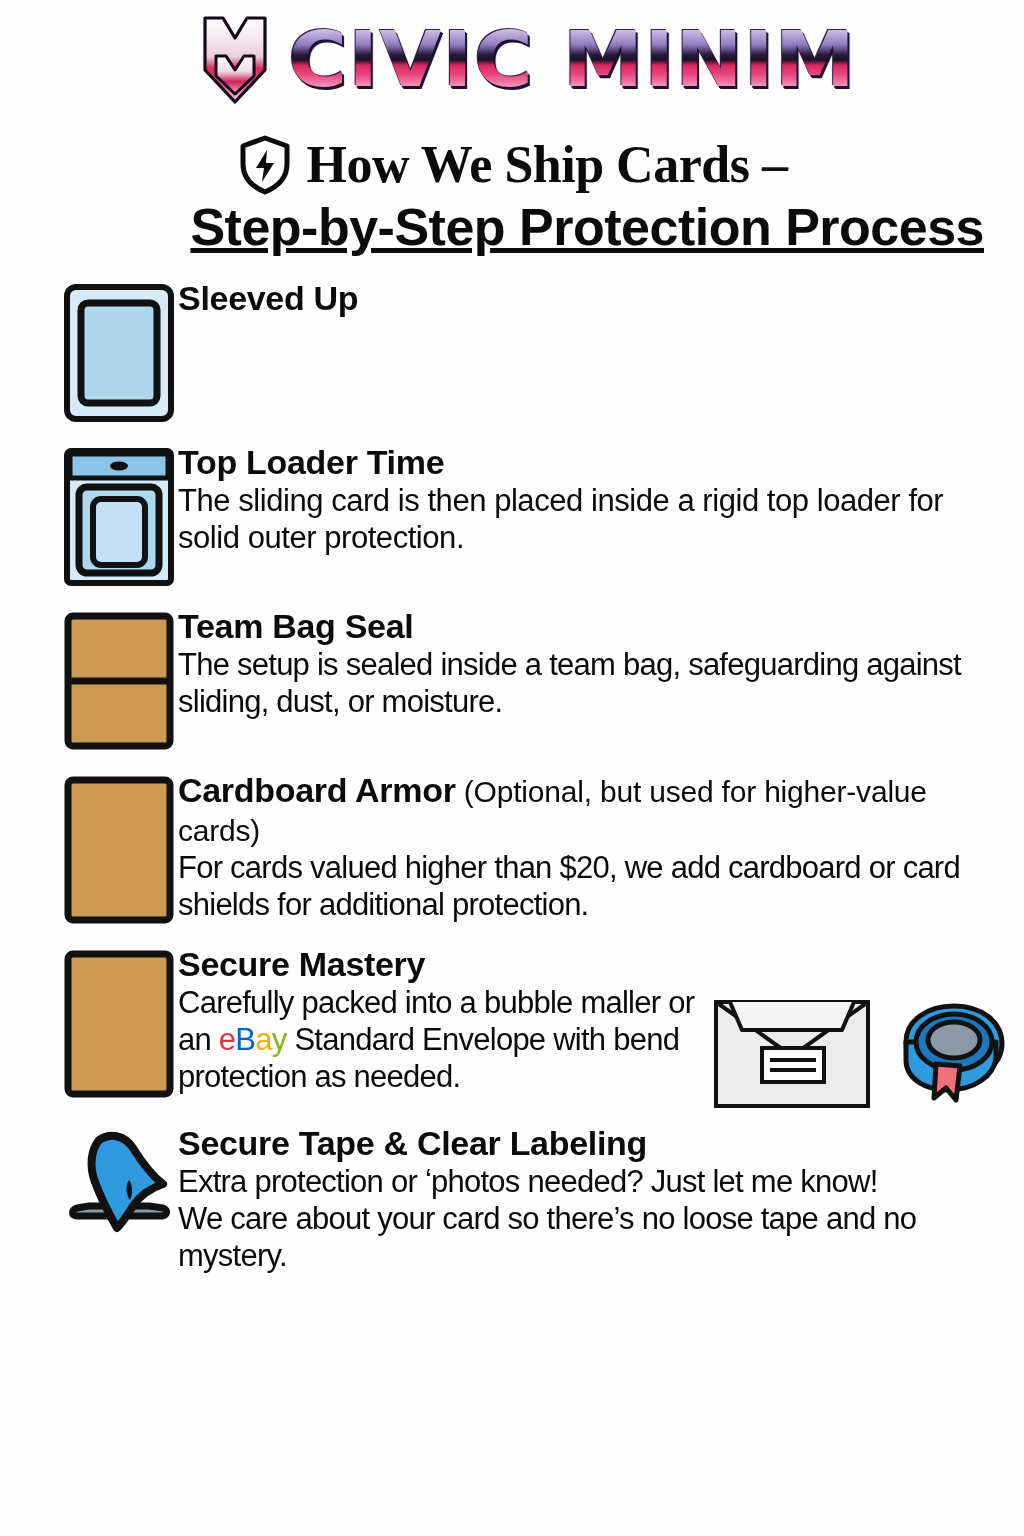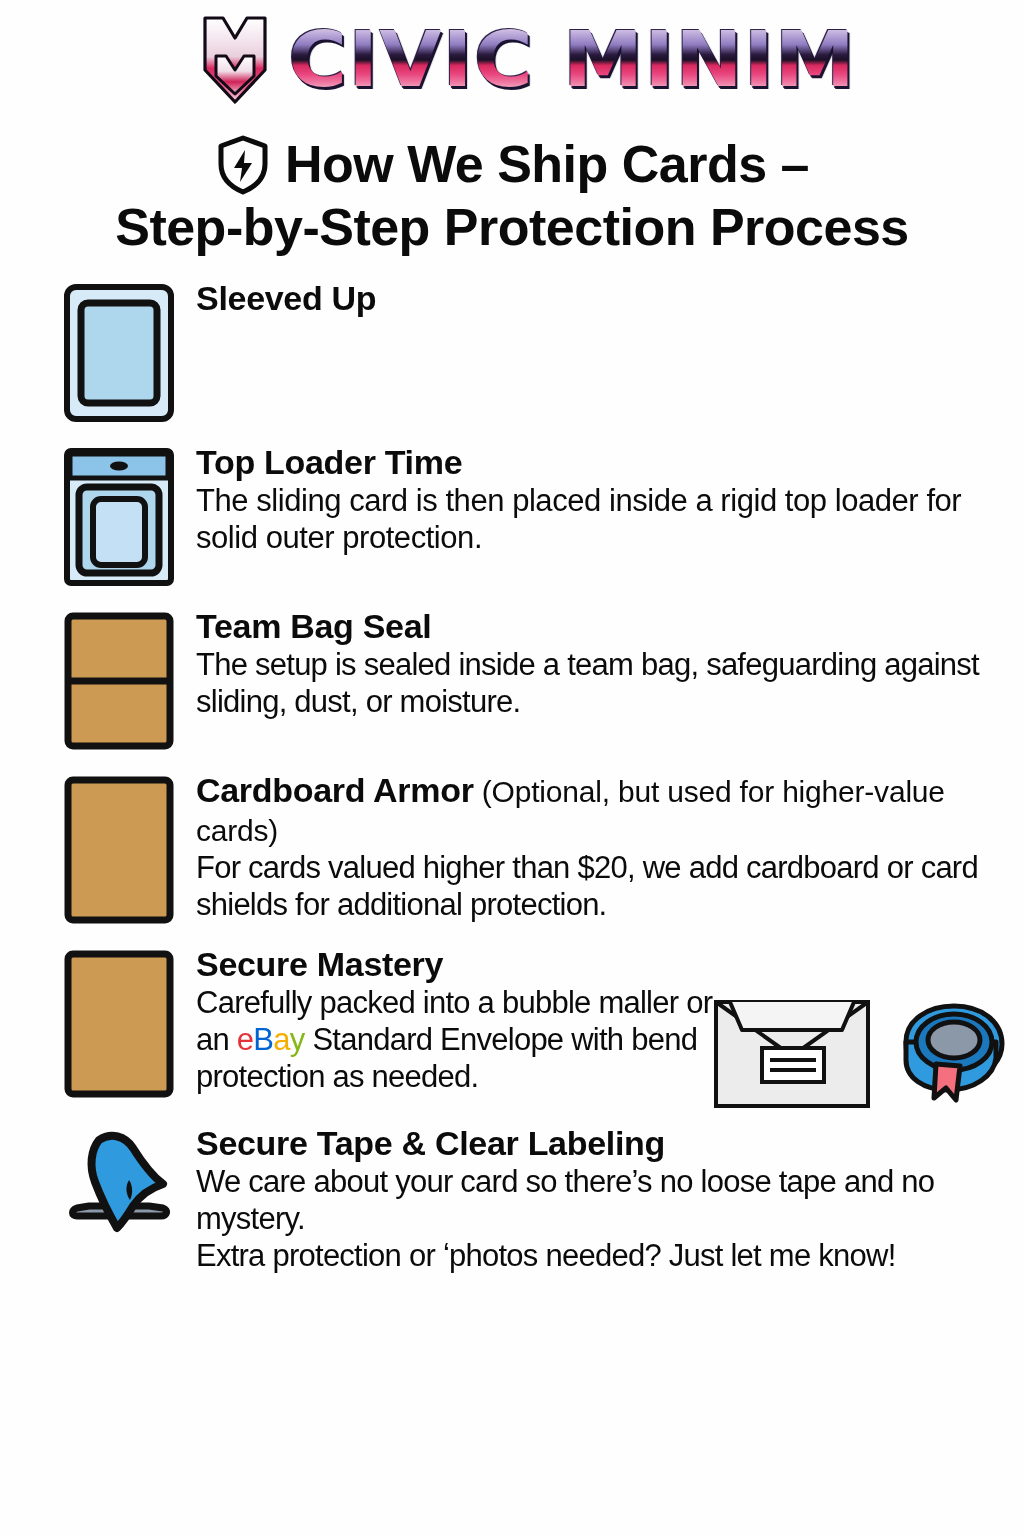--- a/index.html
+++ b/index.html
@@ -65,47 +65,47 @@
   }
   .title-line1 {
     display: flex;
     align-items: center;
     justify-content: center;
     gap: 14px;
   }
   .shield-icon { width: 56px; height: 62px; flex: none; }
 
   .title-text {
-    font-family: Liberation Sans, sans-serif;
+    font-family: Liberation Serif, serif;
     font-weight: bold;
     font-size: 52px;
     line-height: 1.10;
     color: #0b0b0b;
     letter-spacing: -0.5px;
     white-space: nowrap;
   }
   .title-line2 {
     font-family: "Liberation Sans", sans-serif;
     font-weight: bold;
     font-size: 52px;
     line-height: 1.14;
     color: #0b0b0b;
     letter-spacing: -0.5px;
-    text-align: center;
+    text-align: right;
     margin-top: 2px;
     white-space: nowrap;
+    text-decoration: underline;
   }
 
   
   .steps { margin-top: 22px; padding: 0 14px 0 60px; }
 
   .step {
     display: flex;
     align-items: flex-start;
-    gap: 18px;
     margin-bottom: 12px;
   }
   .step-icon {
     flex: none;
     width: 118px;
     display: flex;
     justify-content: center;
     padding-top: 4px;
   }
   .step-body { flex: 1 1 auto; min-width: 0; padding-top: 0px; }
@@ -310,19 +310,19 @@
         <span>
           <svg viewBox="0 0 120 106" width="120" height="106" aria-hidden="true">
             <path d="M18 88 H102 C108 88 110 82 104 80 L90 78 L30 78 L18 80 C12 82 12 88 18 88 Z" fill="#8b98a8" stroke="#111111" stroke-width="7" stroke-linejoin="round"></path>
             <path d="M40 12 C52 4 66 8 74 20 C84 36 96 50 104 56 C92 60 82 66 74 78 C68 88 62 96 58 100 C50 86 42 70 36 54 C30 38 32 22 40 12 Z" fill="#2f9ade" stroke="#111111" stroke-width="8" stroke-linejoin="round"></path>
             <path d="M70 52 C74 58 74 66 71 72 C67 67 66 58 70 52 Z" fill="#111111"></path>
           </svg>
         </span>
       </div>
       <div class="step-body">
         <div class="step-heading">Secure Tape &amp; Clear Labeling</div>
+        <div class="step-text tight">Extra protection or ʻphotos needed? Just let me know!</div>
         <div class="step-text tight">We care about your card so there’s no loose tape and no mystery.</div>
-        <div class="step-text tight">Extra protection or ʻphotos needed? Just let me know!</div>
       </div>
     </div>
 
   </div>
 </div>
 
 </body></html>

